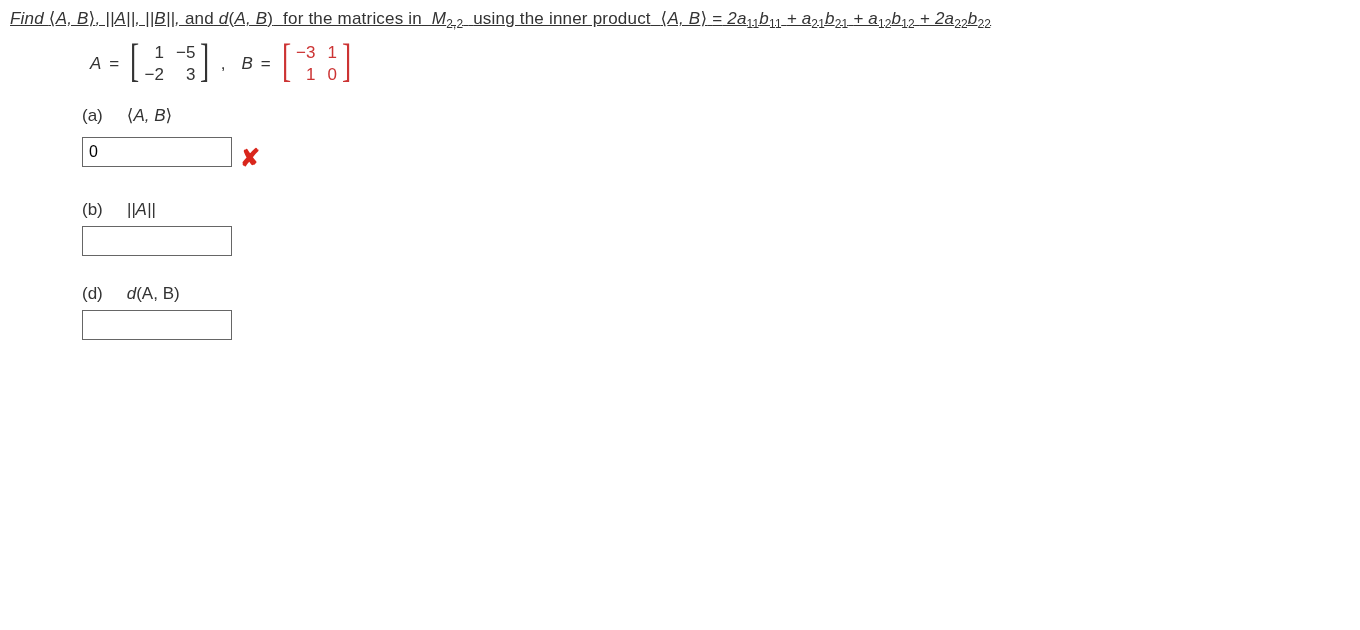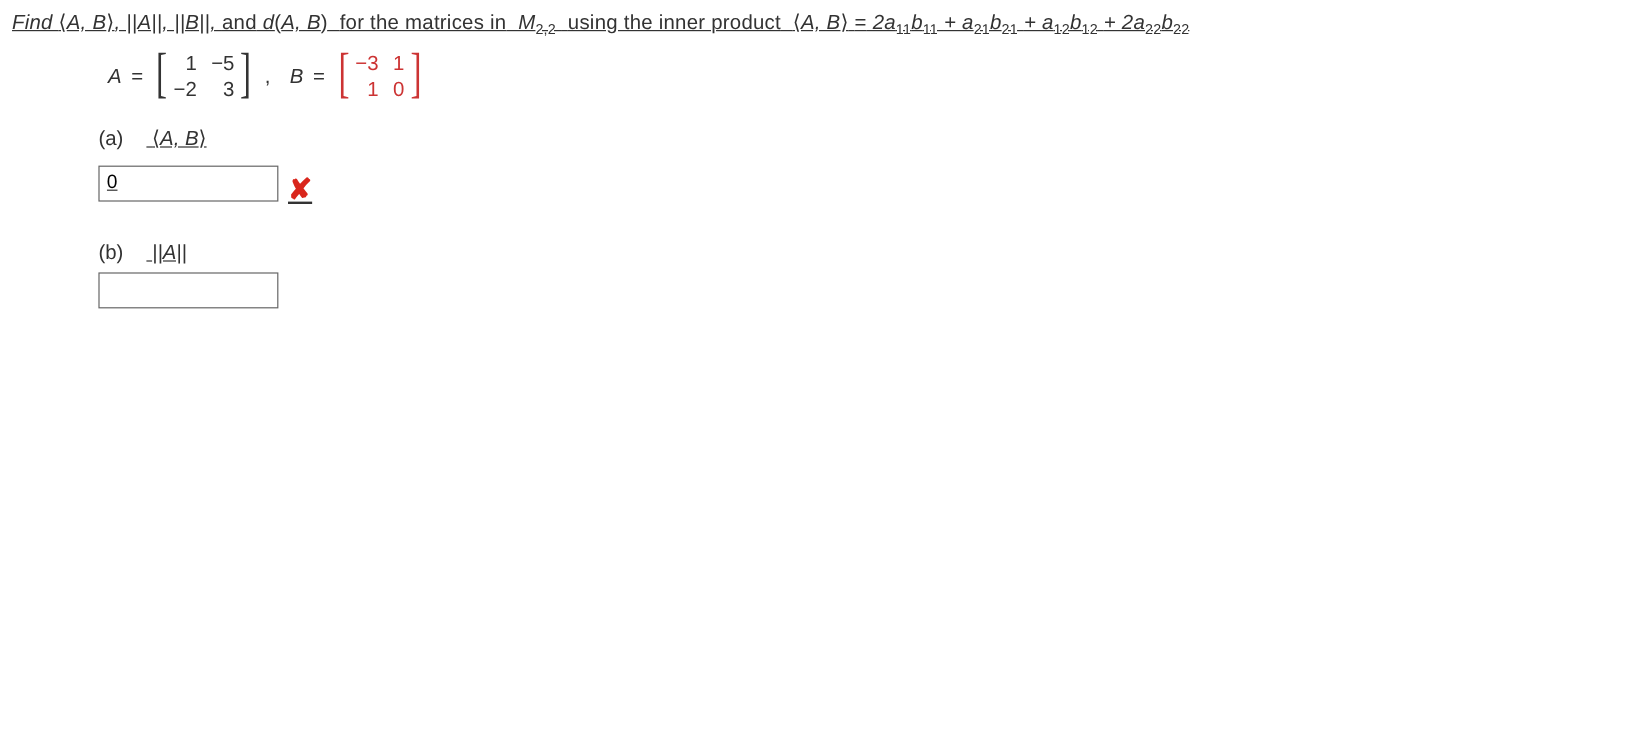--- a/index.html
+++ b/index.html
@@ -54,21 +54,20 @@
     text-align: right;
     font-style: normal;
     padding: 2px 2px;
     line-height: 20px;
   }
   .mat.red { color: #c33; }
   .comma { font-style: normal; margin: 0 10px 0 2px; }
   .parts {
     margin-left: 72px;
     margin-top: 18px;
-    text-decoration: underline;
   }
   .part {
     margin-bottom: 28px;
   }
   .part-label {
     display: inline-block;
     width: 40px;
   }
   .part-expr {
     font-style: italic;
@@ -150,14 +149,21 @@
 
   <div class="part">
     <span class="part-label">(b)</span>
     <span class="part-expr">||A||</span>
     <div class="answer-row">
       <input class="answer-box" value="" style="">
     </div>
   </div>
 
 
+  <div class="part">
+    <span class="part-label">(d)</span>
+    <span class="part-expr"><span>d</span><span class="upright">(A, B)</span></span>
+    <div class="answer-row">
+      <input class="answer-box" value="" style="">
+    </div>
+  </div>
 
 </div>
 
 </body></html>

